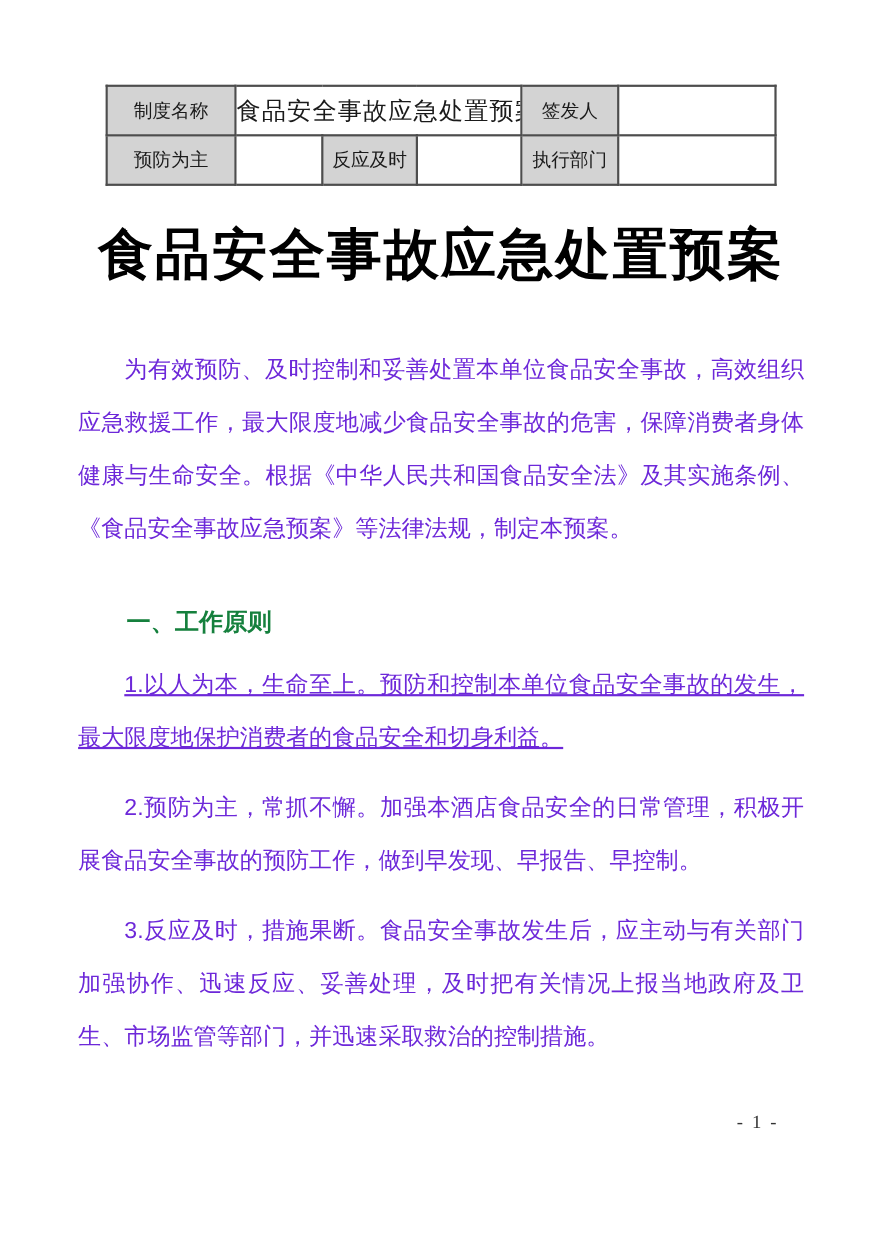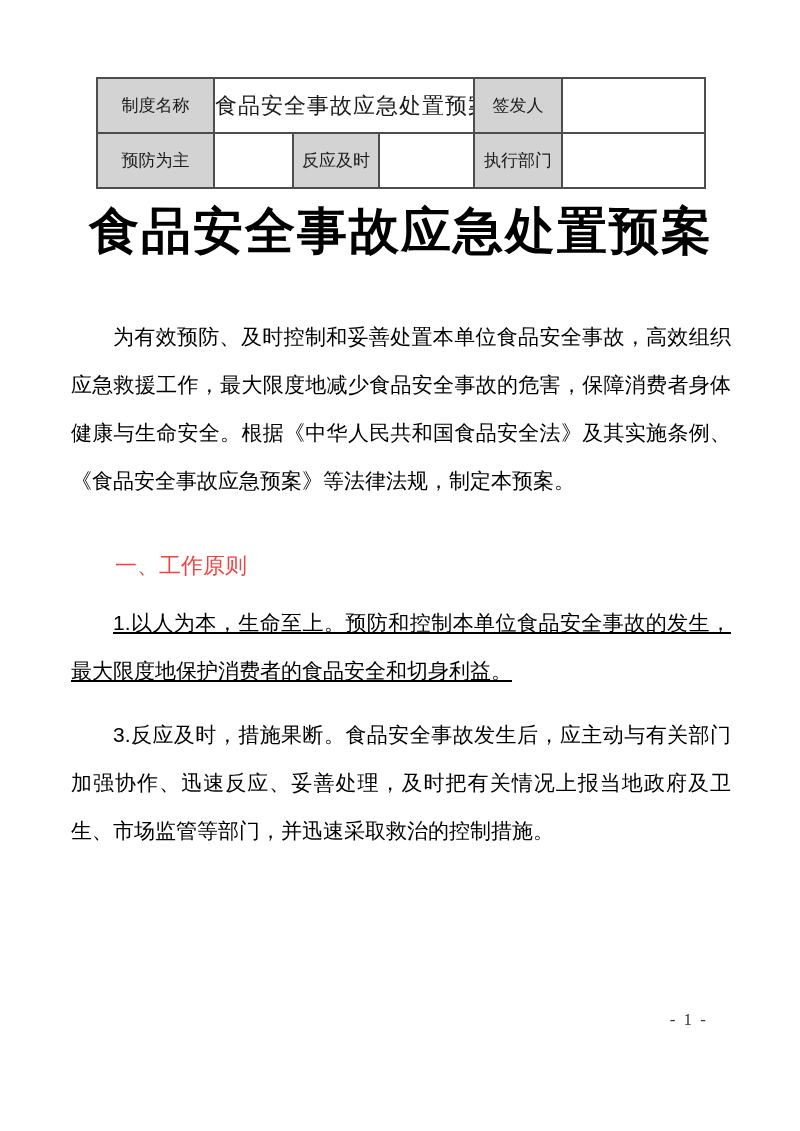--- a/index.html
+++ b/index.html
@@ -18,21 +18,21 @@
   .info-table {
     position: absolute;
     left: 96px;
     top: 77px;
     border-collapse: collapse;
     table-layout: fixed;
     width: 608px;
   }
   .info-table td {
     border: 2px solid #4d4d4d;
-    height: 55px;
+    height: 45px;
     text-align: center;
     vertical-align: middle;
     font-size: 17px;
     color: #1a1a1a;
     background: #ffffff;
     overflow: hidden;
     white-space: nowrap;
   }
   .info-table td.gray { background: #d3d3d3; }
   .info-table td.doc-name-cell { font-size: 22px; letter-spacing: 1px; }
@@ -53,30 +53,30 @@
     text-align: center;
     letter-spacing: 2px;
     color: #000000;
     white-space: nowrap;
   }
   .para {
     font-size: 21px;
     line-height: 48px;
     text-indent: 2em;
     text-align: justify;
-    color: #000000;
+    color: #6d28d9;
   }
   .intro { margin-top: 46px; }
   .section-heading {
     margin-top: 46px;
     font-size: 22px;
     line-height: 30px;
-    font-weight: normal;
+    font-weight: bold;
     text-indent: 2em;
-    color: #ef4444;
+    color: #15803d;
   }
   .item-1 { margin-top: 18px; text-decoration: underline; }
   .item-2 { margin-top: 16px; }
   .item-3 { margin-top: 16px; }
 
   
   .page-number {
     position: absolute;
     top: 1010px;
     right: 92px;
@@ -119,18 +119,19 @@
     </table>
 
   <div class="body-area">
     <h1 class="doc-title">食品安全事故应急处置预案</h1>
 
     <p class="para intro">为有效预防、及时控制和妥善处置本单位食品安全事故，高效组织应急救援工作，最大限度地减少食品安全事故的危害，保障消费者身体健康与生命安全。根据《中华人民共和国食品安全法》及其实施条例、《食品安全事故应急预案》等法律法规，制定本预案。</p>
 
     <h2 class="section-heading">一、工作原则</h2>
 
     <p class="para item-1">1.以人为本，生命至上。预防和控制本单位食品安全事故的发生，最大限度地保护消费者的食品安全和切身利益。</p>
+    <p class="para item-2">2.预防为主，常抓不懈。加强本酒店食品安全的日常管理，积极开展食品安全事故的预防工作，做到早发现、早报告、早控制。</p>
     <p class="para item-3">3.反应及时，措施果断。食品安全事故发生后，应主动与有关部门加强协作、迅速反应、妥善处理，及时把有关情况上报当地政府及卫生、市场监管等部门，并迅速采取救治的控制措施。</p>
   </div>
 
   <div class="page-number">- 1 -</div>
 
 </div>
 
 </body></html>

